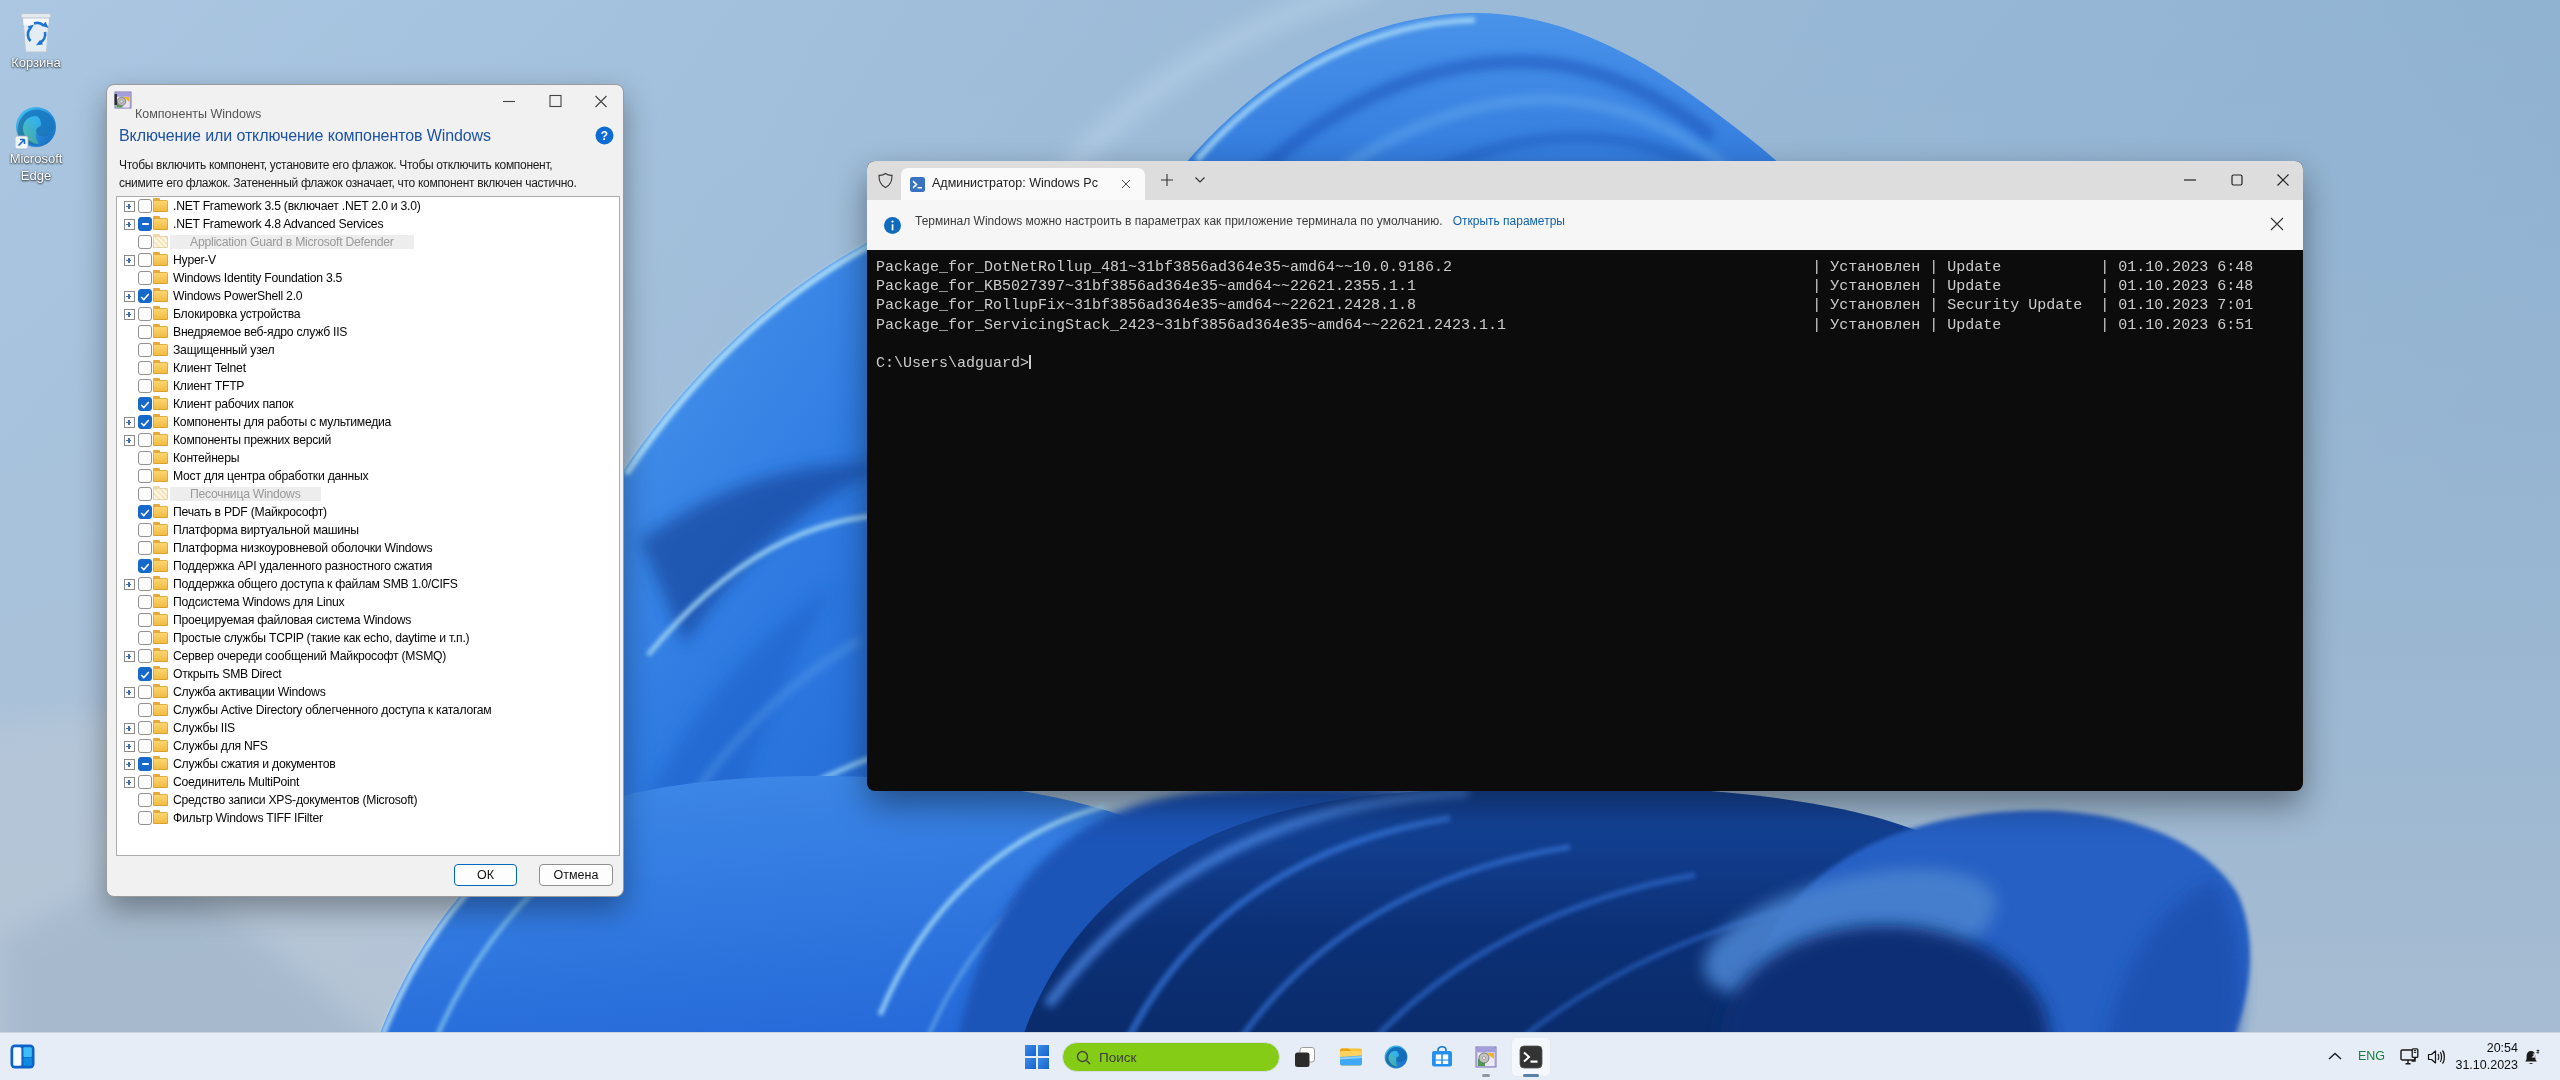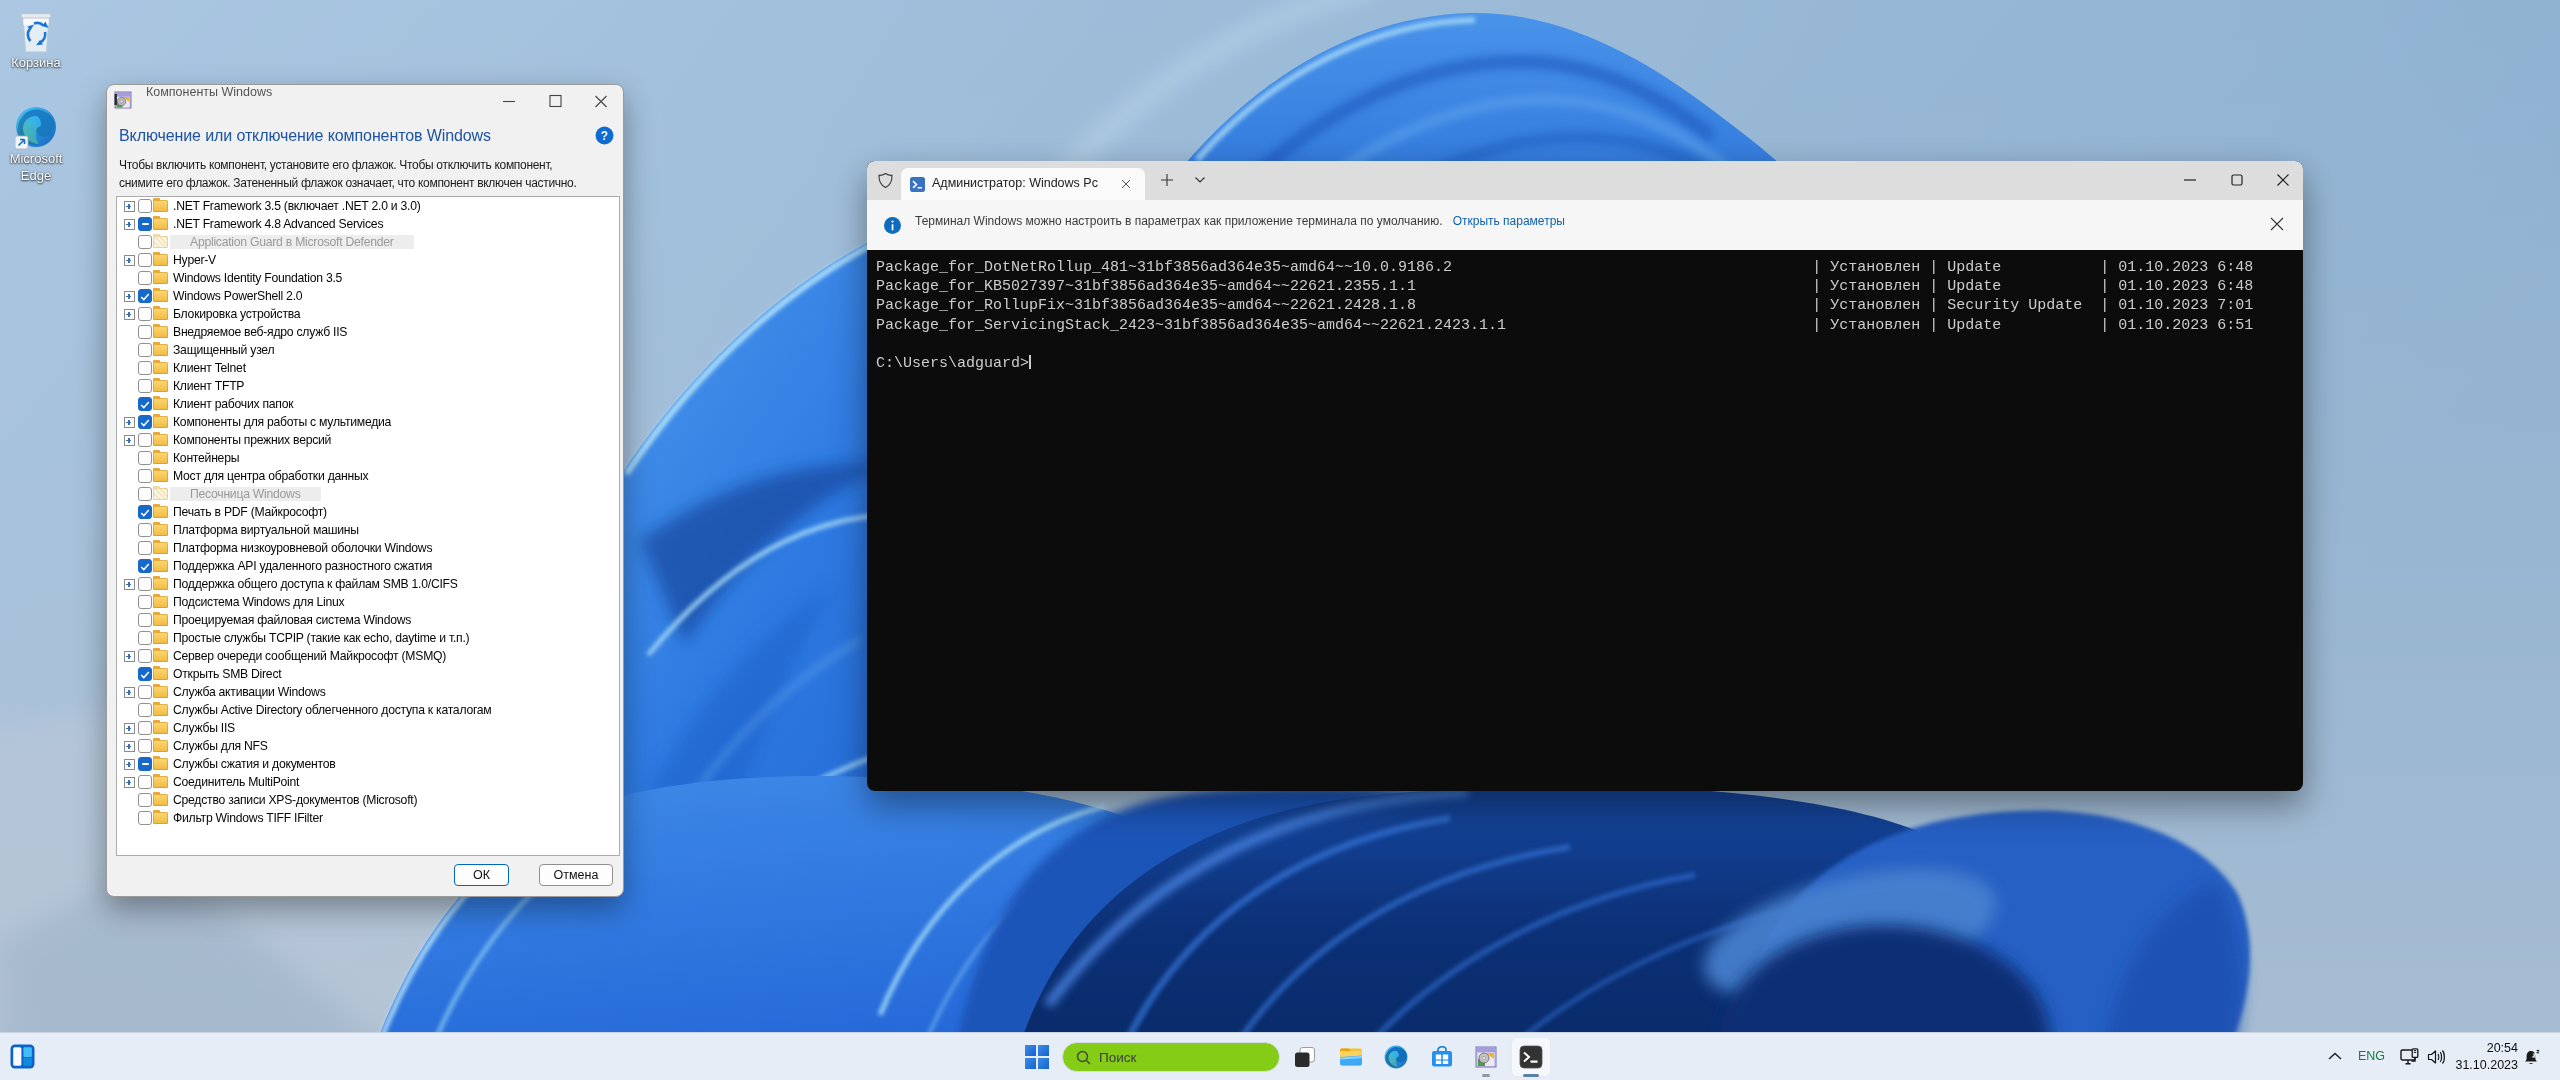--- a/index.html
+++ b/index.html
@@ -5,21 +5,21 @@
 body{font-family:"Liberation Sans",sans-serif;position:relative;background:#9db9d6;}
 .abs{position:absolute;}
 
 #wp{position:absolute;left:0;top:0;}
 
 .dico{position:absolute;text-align:center;color:#fff;font-size:13px;
  text-shadow:0 1px 2px rgba(0,0,0,.75), 0 0 2px rgba(0,0,0,.5);line-height:17px;}
 
 #dlg{position:absolute;left:106px;top:84px;width:516px;height:811px;background:#f1f1f1;
  border:1px solid #9a9a9a;border-radius:8px;box-shadow:0 12px 30px rgba(0,0,0,.35);font-size:12.5px;color:#1a1a1a;}
-#dlgtitle{position:absolute;left:28px;top:0;font-size:12.5px;color:#555;margin-left:11px;}
+#dlgtitle{position:absolute;left:28px;top:22px;font-size:12.5px;color:#555;}
 .wbtn{position:absolute;top:6px;width:20px;height:20px;color:#444;}
 #dlghead{position:absolute;left:12px;top:42px;font-size:16px;color:#1d53a4;letter-spacing:-0.1px;}
 #dlgpara{position:absolute;left:12px;top:71px;font-size:12px;color:#1b1b1b;line-height:18px;letter-spacing:-0.3px;white-space:nowrap;}
 #lb{position:absolute;left:9px;top:111px;width:502px;height:658px;background:#fff;border:1px solid #acacac;}
 .row{position:relative;height:18px;}
 .row .exp{position:absolute;left:7px;top:4px;width:9px;height:9px;border:1px solid #8a8a8a;background:#fff;}
 .row .exp::before{content:"";position:absolute;left:1px;top:3.5px;width:5px;height:1.6px;background:#3f6fae;}
 .row .exp::after{content:"";position:absolute;left:3px;top:1.5px;width:1.6px;height:5px;background:#3f6fae;}
 .cb{position:absolute;left:21px;top:2px;width:12px;height:12px;border:1px solid #919191;border-radius:3px;background:#fdfdfd;box-sizing:content-box;}
 .cb.on{background:#1669c9;border-color:#1669c9;}
@@ -407,21 +407,21 @@
         <span class="cb"></span>
         <span class="fold"></span>
         <span class="lbl">Средство записи XPS-документов (Microsoft)</span>
       </div>
 <div class="row">
         <span class="cb"></span>
         <span class="fold"></span>
         <span class="lbl">Фильтр Windows TIFF IFilter</span>
       </div>
  </div>
- <div class="btn" style="left:347px;top:779px;border:1px solid #0067c0;box-sizing:border-box;width:55px;">ОК</div>
+ <div class="btn" style="left:347px;top:779px;border:1px solid #0067c0;box-sizing:border-box;width:63px;">ОК</div>
  <div class="btn" style="left:432px;top:779px;box-sizing:border-box;width:74px;">Отмена</div>
 </div>
 
 <div id="term">
  <div id="tabstrip">
   <svg class="abs" style="left:10px;top:11px" width="17" height="17" viewBox="0 0 17 17">
    <path d="M8.5,1.5 C10.5,3 13,3.6 15,3.4 C15,8 14.5,12.5 8.5,15.5 C2.5,12.5 2,8 2,3.4 C4,3.6 6.5,3 8.5,1.5 Z" fill="none" stroke="#3c3c3c" stroke-width="1.2"></path>
   </svg>
   <div id="tab">
    <svg class="abs" style="left:9px;top:9px" width="15" height="15" viewBox="0 0 15 15">

